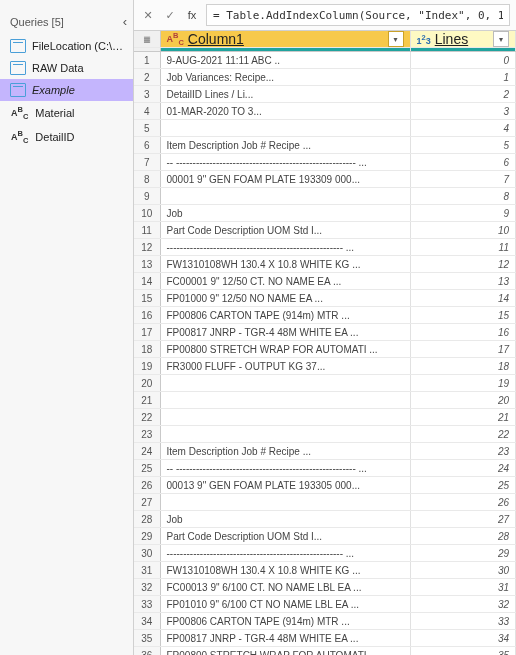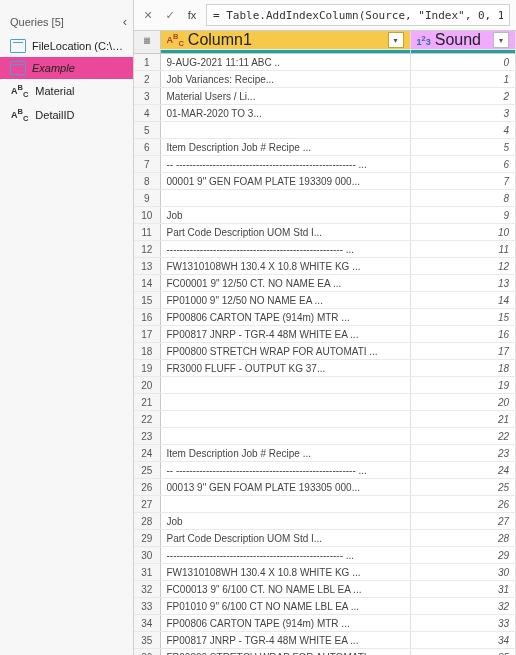--- a/index.html
+++ b/index.html
@@ -2,66 +2,70 @@
 <html><head>
 <meta charset="utf-8">
 <style>
   html,body{margin:0;padding:0;font-family:"Segoe UI",Arial,sans-serif;font-size:11px;color:#333;background:#f3f3f3;width:516px;height:655px;overflow:hidden;}
   .app{display:flex;height:100%;}
   
   .queries{width:133px;min-width:133px;background:#f7f7f7;border-right:1px solid #d0d0d0;display:flex;flex-direction:column;}
   .queries-header{display:flex;align-items:center;justify-content:space-between;padding:14px 6px 6px 10px;color:#555;font-size:11px;}
   .queries-header .chev{font-size:13px;color:#555;cursor:pointer;}
   .query-item{display:flex;align-items:center;gap:6px;padding:4px 6px 4px 10px;white-space:nowrap;overflow:hidden;text-overflow:ellipsis;cursor:pointer;}
-  .query-item.selected{background:#ec4899;}
+  .query-item.selected{background:#c4b5fd;}
   .query-item .q-icon{width:14px;height:12px;border:1px solid #4a9fd8;border-radius:1px;flex:0 0 14px;position:relative;}
   .query-item .q-icon::before{content:"";position:absolute;inset:2px;border-top:1px solid #4a9fd8;}
   .query-item .q-label{overflow:hidden;text-overflow:ellipsis;font-style:normal;color:#222;}
   .query-item.selected .q-label{font-style:italic;}
   .abc-badge{font-size:9px;font-weight:600;color:#333;border:1px solid transparent;line-height:1;}
   
   .main{flex:1;display:flex;flex-direction:column;overflow:hidden;}
   .formula-bar{display:flex;align-items:center;gap:6px;padding:4px 6px;border-bottom:1px solid #d0d0d0;background:#fbfbfb;}
   .fb-btn{width:16px;height:16px;display:flex;align-items:center;justify-content:center;color:#777;cursor:pointer;}
   .fx{font-size:11px;color:#444;}
   .formula-input{flex:1;border:1px solid #d0d0d0;background:#fff;height:20px;padding:0 6px;font-family:Consolas,monospace;font-size:11px;color:#333;}
   
   .grid{flex:1;overflow:hidden;background:#fff;}
   table{border-collapse:collapse;width:100%;table-layout:fixed;}
   th,td{border-right:1px solid #e1e1e1;border-bottom:1px solid #e9e9e9;height:16px;padding:0 6px;text-align:left;white-space:nowrap;overflow:hidden;text-overflow:ellipsis;font-size:10px;}
   td{color:#444;}
   td.num{text-align:right;font-style:italic;color:#555;}
-  th{background:#f0abfc;font-weight:normal;position:relative;}
+  th{background:#fef9c3;font-weight:normal;position:relative;}
   .gutter-head{width:26px;background:#f0f0f0;border-right:1px solid #c9c9c9;}
   .gutter{width:26px;background:#f6f6f6;text-align:center;color:#555;border-right:1px solid #c9c9c9;}
   th.col1{background:#f7c94b;}
   .col-head{display:flex;align-items:center;gap:4px;height:100%;}
   .type-badge{font-size:9px;font-weight:600;color:#b0403a;}
   .type-badge.n{color:#2b6cb0;}
-  .col-name{flex:1;color:#222;font-size:16px;}
+  .col-name{flex:1;color:#222;font-size:14px;text-decoration:underline;}
   .drop{width:14px;height:14px;border:1px solid #bbb;background:#fff;display:flex;align-items:center;justify-content:center;font-size:8px;color:#555;cursor:pointer;}
   th.col1 .drop{border-color:#caa129;}
   th .gutter-drop{width:14px;height:14px;display:flex;align-items:center;justify-content:center;font-size:8px;color:#777;margin:auto;}
   .qbar{height:3px;background:#20a39e;border-bottom:1px solid #c9c9c9;}
   .qbar td,.qbar th{padding:0;border-bottom:1px solid #c9c9c9;height:3px;}
   .qbar .bar{height:3px;background:#20a39e;}
 </style>
 </head>
 <body>
 
 <div class="app">
 
   <div class="queries">
     <div class="queries-header">
       <span>Queries [5]</span>
       <span class="chev">‹</span>
     </div>
     <div class="query-item">
       <span class="q-icon"></span>
       <span class="q-label">FileLocation (C:\Users\lisde...</span>
+    </div>
+    <div class="query-item">
+      <span class="q-icon"></span>
+      <span class="q-label">RAW Data</span>
     </div>
     <div class="query-item selected">
       <span class="q-icon"></span>
       <span class="q-label">Example</span>
     </div>
     <div class="query-item abc">
       <span class="abc-badge">A<sup>B</sup><sub>C</sub></span>
       <span class="q-label">Material</span>
     </div>
     <div class="query-item abc">
@@ -93,21 +97,21 @@
             <th class="col1">
               <div class="col-head">
                 <span class="type-badge">A<sup>B</sup><sub>C</sub></span>
                 <span class="col-name">Column1</span>
                 <span class="drop">▾</span>
               </div>
             </th>
             <th>
               <div class="col-head">
                 <span class="type-badge n">1<sup>2</sup>3</span>
-                <span class="col-name">Sound</span>
+                <span class="col-name">Lines</span>
                 <span class="drop">▾</span>
               </div>
             </th>
           </tr>
           <tr class="qbar">
             <th class="gutter-head"></th>
             <th>
                 <div class="bar"></div>
               </th>
             <th>
@@ -121,21 +125,21 @@
               <td>9-AUG-2021 11:11                                   ABC ..</td>
               <td class="num">0</td>
             </tr>
             <tr>
               <td class="gutter">2</td>
               <td>                              Job Variances: Recipe...</td>
               <td class="num">1</td>
             </tr>
             <tr>
               <td class="gutter">3</td>
-              <td>                              Material Users / Li...</td>
+              <td>                              DetailID Lines / Li...</td>
               <td class="num">2</td>
             </tr>
             <tr>
               <td class="gutter">4</td>
               <td>                              01-MAR-2020 TO 3...</td>
               <td class="num">3</td>
             </tr>
             <tr>
               <td class="gutter">5</td>
               <td></td>

